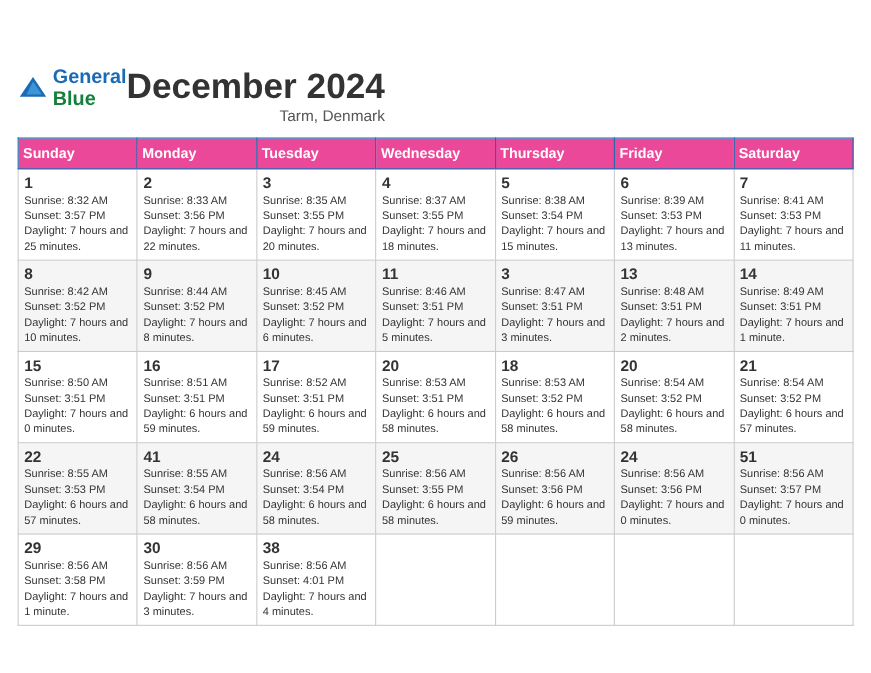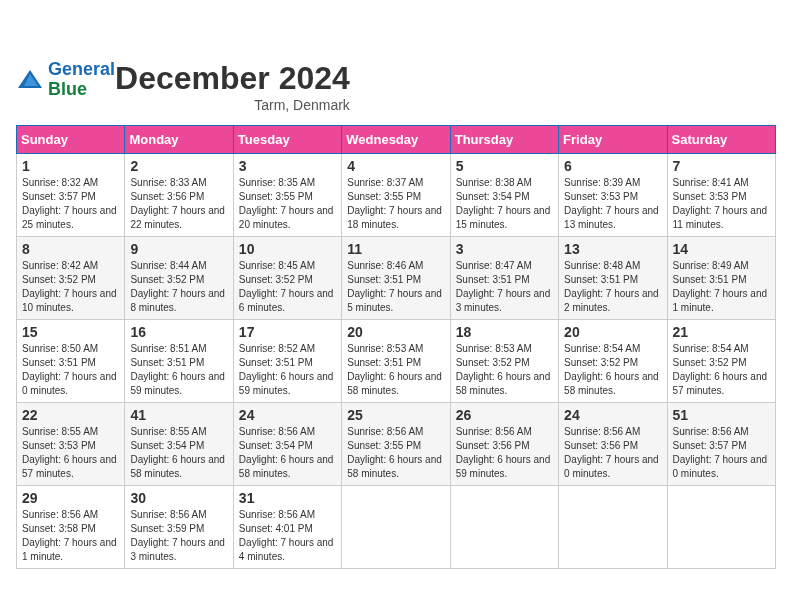--- a/index.html
+++ b/index.html
@@ -239,21 +239,21 @@
       <tr>
         <td>
           <span class="day-num">29</span>
           <div class="day-info">Sunrise: 8:56 AM<br>Sunset: 3:58 PM<br>Daylight: 7 hours and 1 minute.</div>
         </td>
         <td>
           <span class="day-num">30</span>
           <div class="day-info">Sunrise: 8:56 AM<br>Sunset: 3:59 PM<br>Daylight: 7 hours and 3 minutes.</div>
         </td>
         <td>
-          <span class="day-num">31</span>
+          <span class="day-num">38</span>
           <div class="day-info">Sunrise: 8:56 AM<br>Sunset: 4:01 PM<br>Daylight: 7 hours and 4 minutes.</div>
         </td>
         <td class="empty-cell"></td>
         <td class="empty-cell"></td>
         <td class="empty-cell"></td>
         <td class="empty-cell"></td>
       </tr>
     </tbody>
 </table>
 

